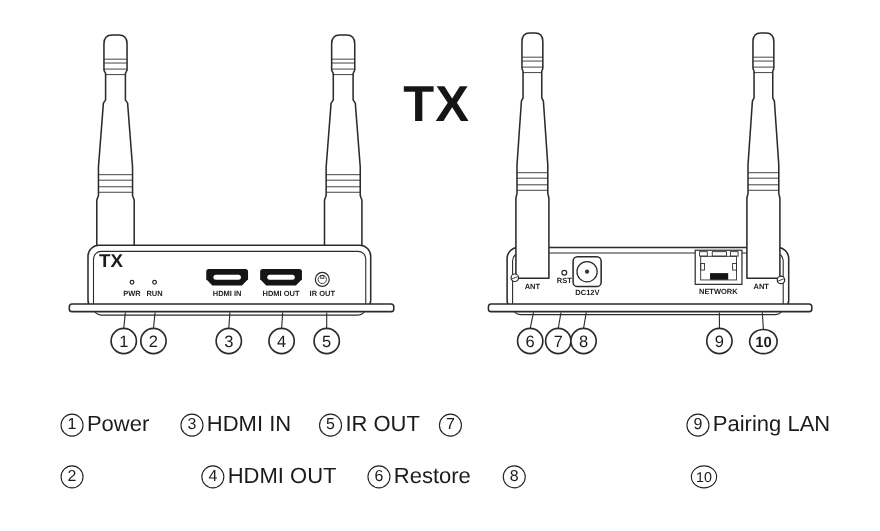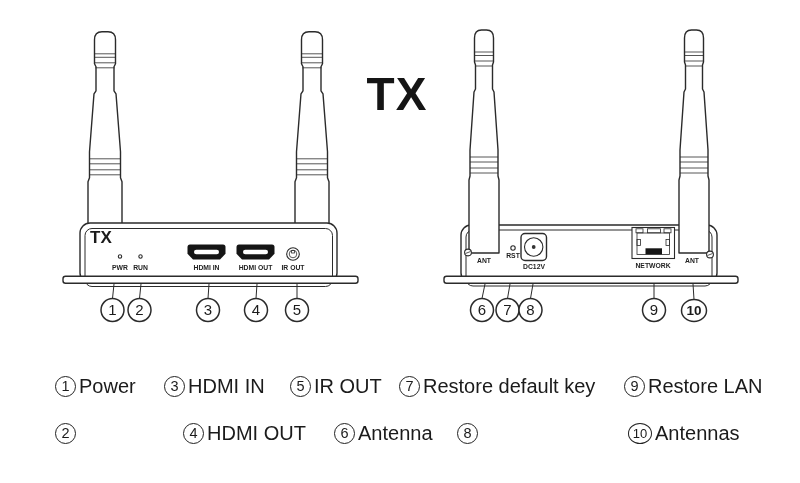--- a/index.html
+++ b/index.html
@@ -184,39 +184,37 @@
   <div class="legend-item" style="left:164px;top:374px">
     <span class="lnum">3</span>
     <span>HDMI IN</span>
   </div>
   <div class="legend-item" style="left:290px;top:374px">
     <span class="lnum">5</span>
     <span>IR OUT</span>
   </div>
   <div class="legend-item" style="left:399px;top:374px">
     <span class="lnum">7</span>
-    <span>Restore default key</span>
   </div>
   <div class="legend-item" style="left:624px;top:374px">
     <span class="lnum">9</span>
-    <span>Restore LAN</span>
+    <span>Pairing LAN</span>
   </div>
 
   <div class="legend-item" style="left:55px;top:421px">
     <span class="lnum">2</span>
   </div>
   <div class="legend-item" style="left:183px;top:421px">
     <span class="lnum">4</span>
     <span>HDMI OUT</span>
   </div>
   <div class="legend-item" style="left:334px;top:421px">
     <span class="lnum">6</span>
-    <span>Antenna</span>
+    <span>Restore</span>
   </div>
   <div class="legend-item" style="left:457px;top:421px">
     <span class="lnum">8</span>
   </div>
   <div class="legend-item" style="left:628px;top:421px">
     <span class="lnum wide">10</span>
-    <span>Antennas</span>
   </div>
 
 </div>
 
 </body></html>

